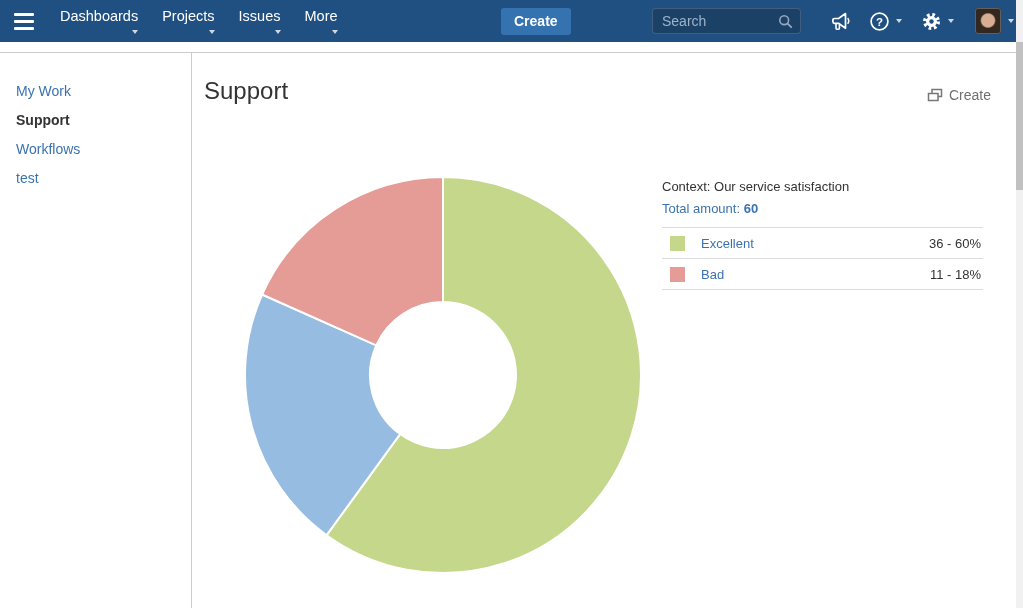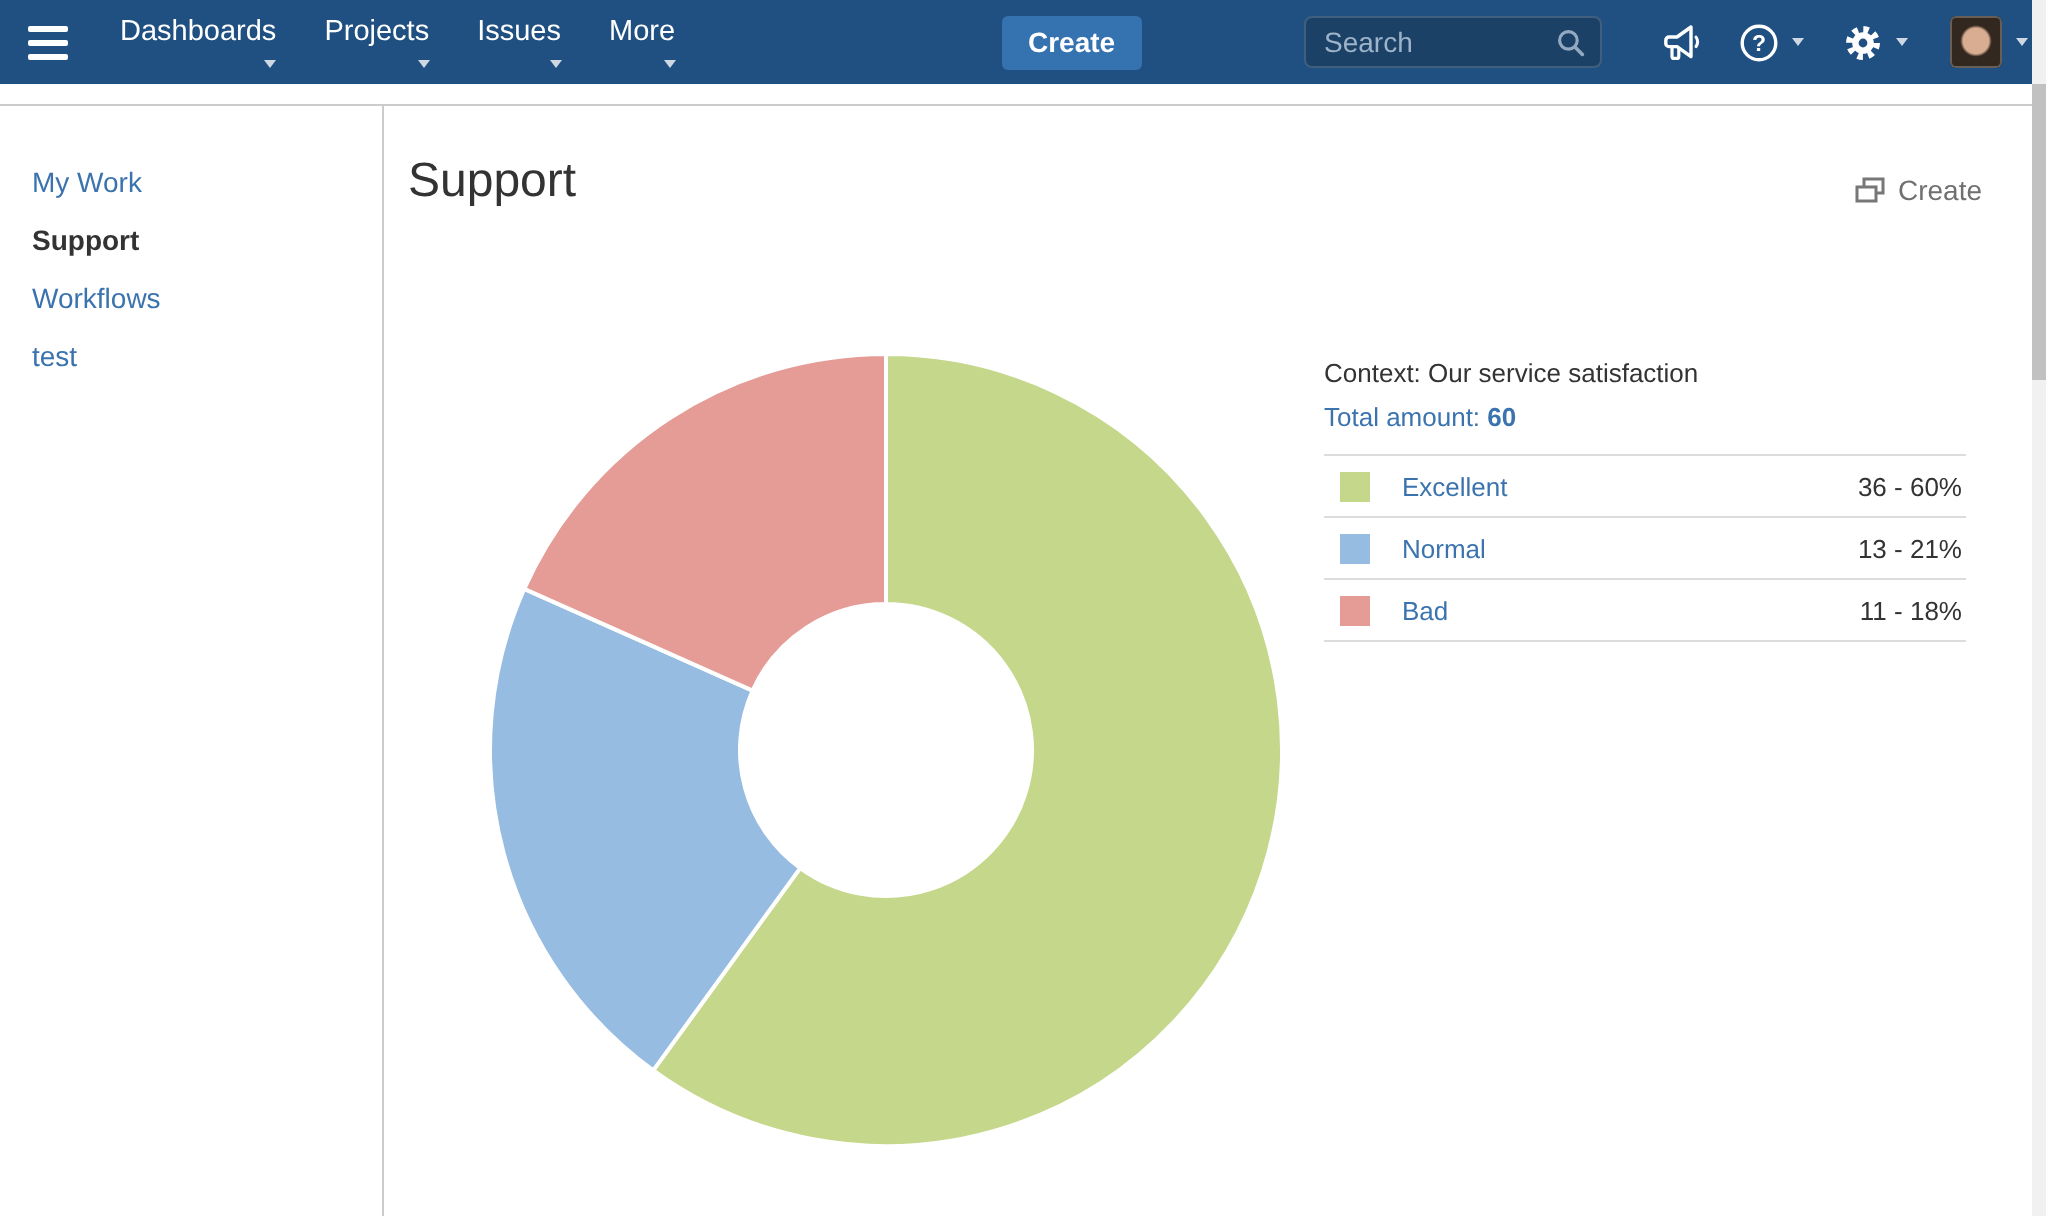--- a/index.html
+++ b/index.html
@@ -188,23 +188,18 @@
     <span>Total amount:</span>
     <b>60</b>
   </p>
   <div class="legend-table">
       <div class="legend-row">
         <span class="swatch" style="background: rgb(196, 215, 138);"></span>
         <span class="legend-label">Excellent</span>
         <span class="legend-value">36 - 60%</span>
       </div>
       <div class="legend-row">
-        <span class="swatch" style="background: rgb(151, 188, 225);"></span>
-        <span class="legend-label">Normal</span>
-        <span class="legend-value">13 - 21%</span>
-      </div>
-      <div class="legend-row">
         <span class="swatch" style="background: rgb(229, 155, 150);"></span>
         <span class="legend-label">Bad</span>
         <span class="legend-value">11 - 18%</span>
       </div>
     </div>
 </aside>
 
 </body></html>

